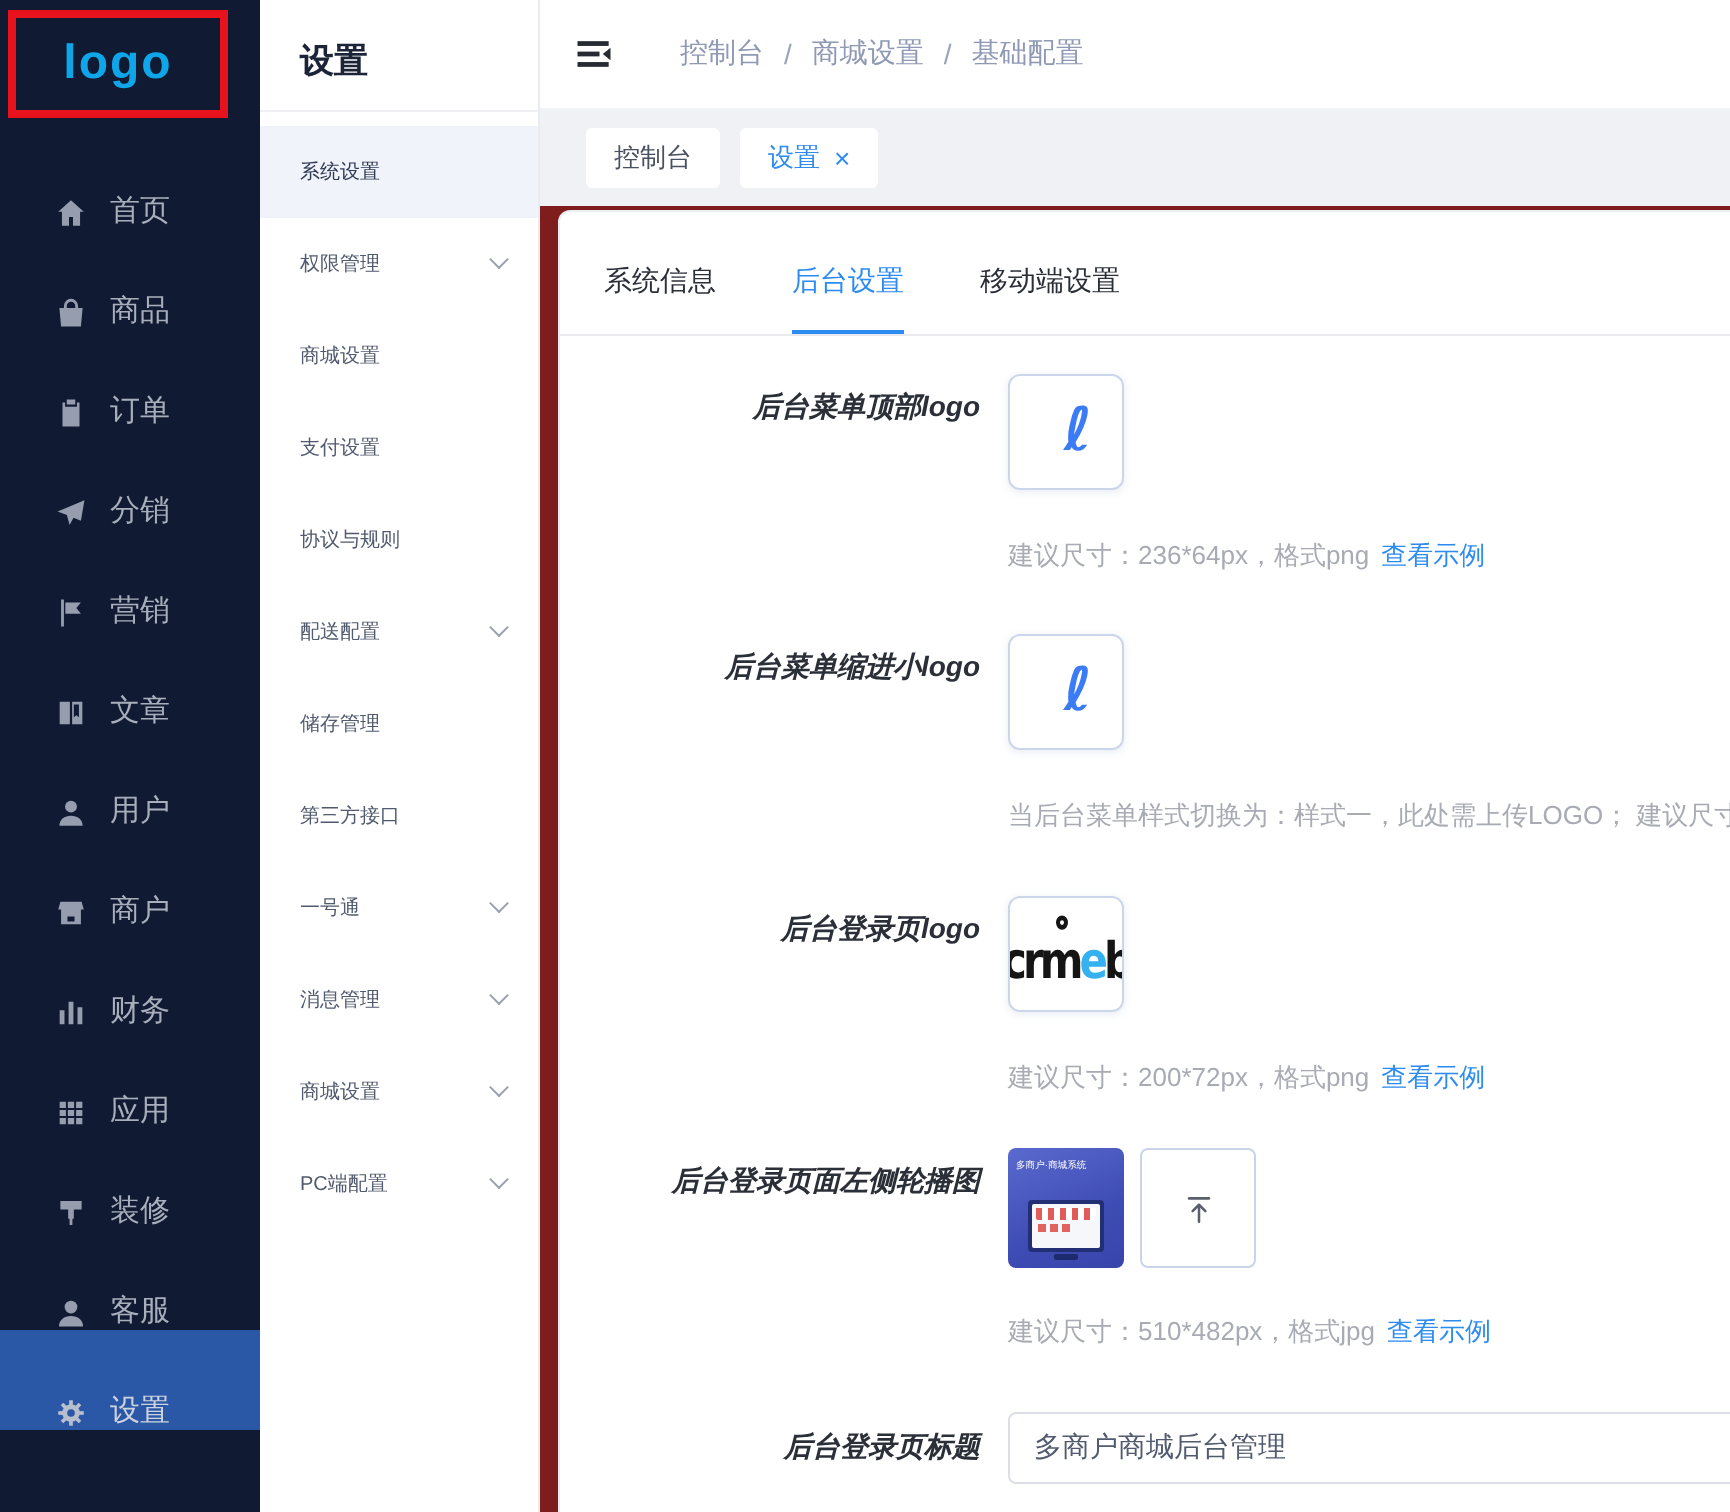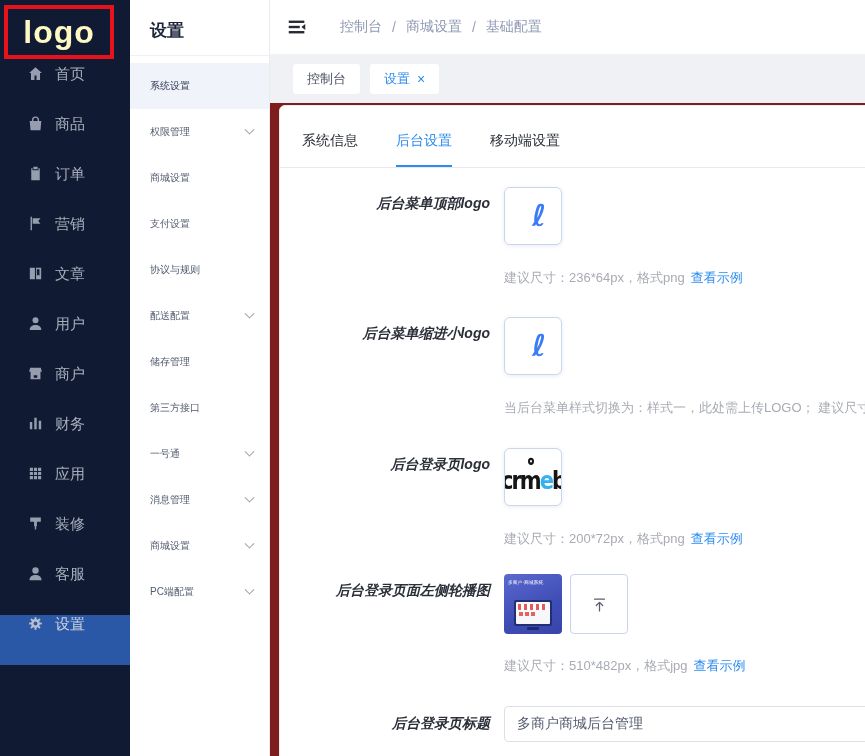--- a/index.html
+++ b/index.html
@@ -4,23 +4,23 @@
 <style>
   html,body{margin:0;padding:0;width:865px;height:756px;overflow:hidden;
     font-family:"Liberation Sans","DejaVu Sans",sans-serif;background:#f0f2f5;}
   *{box-sizing:border-box;}
 
   
   .left-sidebar{position:absolute;left:0;top:0;width:130px;height:756px;background:#101b33;z-index:5;}
   .logo-area{position:relative;height:66px;}
   .annotation-box{position:absolute;left:4px;top:5px;width:110px;height:54px;border:4px solid #e8121c;
     display:flex;align-items:center;justify-content:center;}
-  .logo-text{color:#fef9c3;font-size:32px;font-weight:600;letter-spacing:1px;line-height:1;}
+  .logo-text{color:#0ea5e9;font-size:24px;font-weight:600;letter-spacing:1px;line-height:1;}
   .nav{position:absolute;top:65px;left:0;right:0;}
-  .nav-item{height:50px;display:flex;align-items:flex-start;padding-left:27px;cursor:pointer;color:#a8aebb;font-size:15px;}
+  .nav-item{height:50px;display:flex;align-items:flex-end;padding-left:27px;cursor:pointer;color:#a8aebb;font-size:15px;}
   .nav-item svg{width:17px;height:17px;margin-right:11px;flex:0 0 auto;}
   .nav-item svg .fill{fill:#959daf;}
   .nav-item.active{background:#2b57a7;color:#ccd2de;}
   .nav-item.active svg .fill{fill:#b7bfce;}
 
   
   .sub-sidebar{position:absolute;left:130px;top:0;width:140px;height:756px;background:#fff;
     border-right:1px solid #e9ebf1;z-index:4;}
   .sub-title{padding:19px 0 0 20px;font-size:17px;font-weight:bold;color:#1c2438;height:56px;
     border-bottom:1px solid #eef0f4;}
@@ -114,20 +114,26 @@
       <svg viewBox="0 0 24 24">
           <path class="fill" d="M12 2a5 5 0 0 0-5 5v1.5H3.8L5 21.5h14l1.2-13H17V7a5 5 0 0 0-5-5zm-3 6.5V7a3 3 0 0 1 6 0v1.5z"></path>
         </svg>
       <span>商品</span>
     </div>
     <div class="nav-item">
       <svg viewBox="0 0 24 24">
           <path class="fill" d="M9 2.5h6V6H9zM6 4.5h1.8v3h8.4v-3H18V21.5H6zM8.5 11h7v1.6h-7zm0 4h7v1.6h-7z"></path>
         </svg>
       <span>订单</span>
+    </div>
+    <div class="nav-item">
+      <svg viewBox="0 0 24 24">
+          <path class="fill" d="M21.5 3L2.5 11l6.6 2.4L11 20.5l2.8-5.2 5.2 2.2z"></path>
+        </svg>
+      <span>分销</span>
     </div>
     <div class="nav-item">
       <svg viewBox="0 0 24 24">
           <path class="fill" d="M5 2.5h2v19H5zM8 4.5h11l-3.2 4 3.2 4H8z"></path>
         </svg>
       <span>营销</span>
     </div>
     <div class="nav-item">
       <svg viewBox="0 0 24 24">
           <path class="fill" d="M4 4h7.2v16H4zM12.8 4H20v16h-7.2zM14 6v9l1.8-1.4L17.6 15V6z" fill-rule="evenodd"></path>

